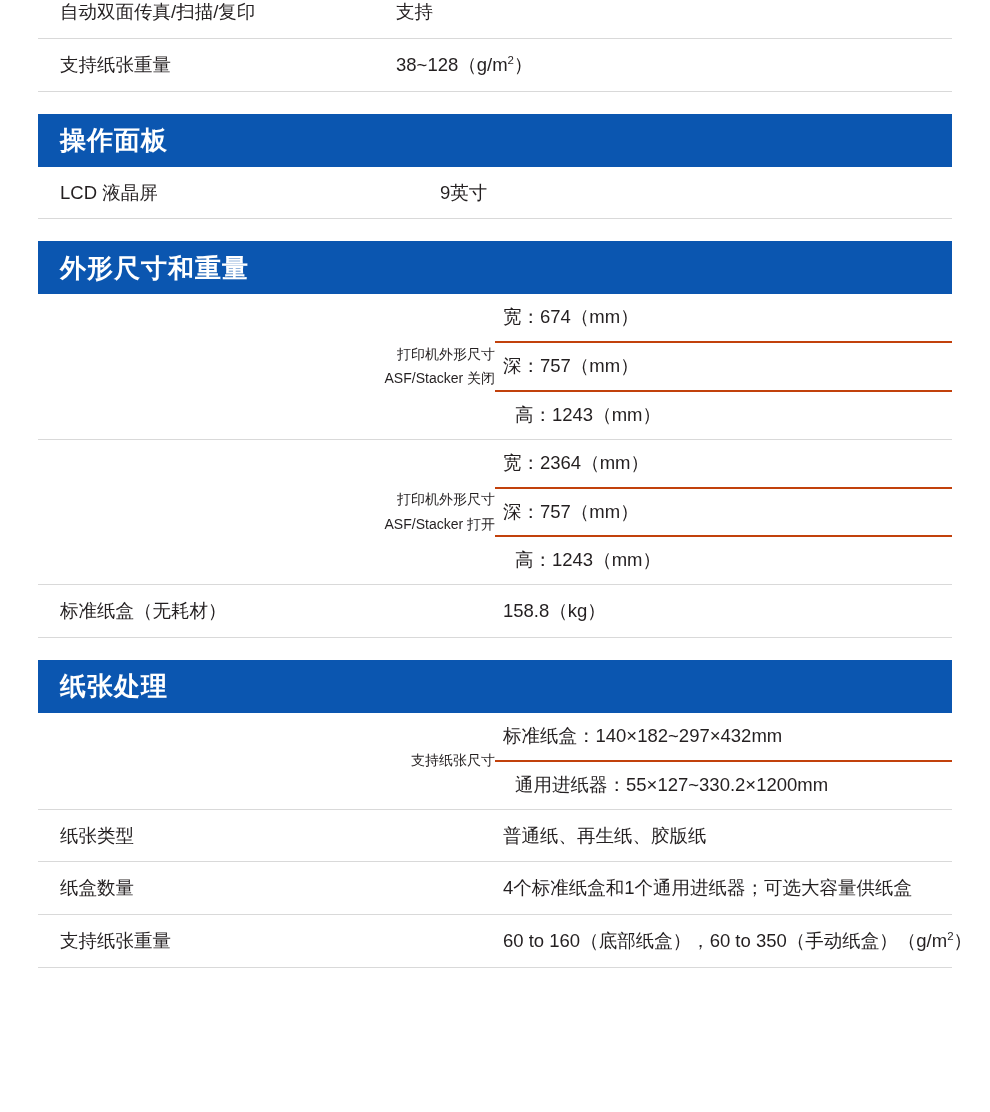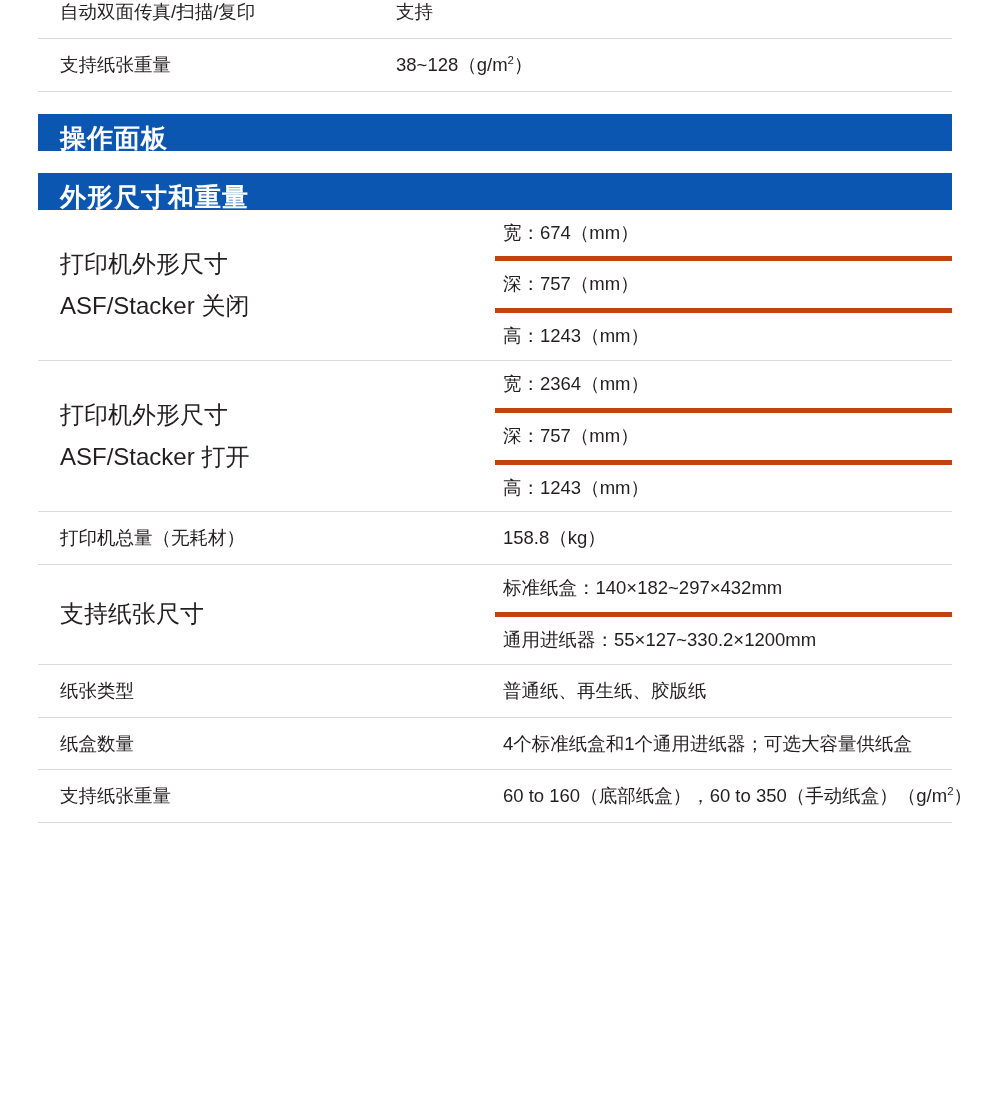--- a/index.html
+++ b/index.html
@@ -23,24 +23,24 @@
   .sheet {
     position: absolute;
     left: 0;
     top: -14px;
     width: 990px;
   }
 
   
   .bar {
     background: #0b56b0;
-    height: 37px;
+    height: 53px;
     margin: 22px 38px 0 38px;
     display: flex;
-    align-items: flex-end;
+    align-items: center;
     box-sizing: border-box;
   }
   .bar-title {
     color: #ffffff;
     font-size: 26px;
     font-weight: bold;
     letter-spacing: 1px;
     padding-left: 22px;
     line-height: 1;
   }
@@ -70,30 +70,32 @@
     padding: 12px 0 12px 8px !important;
     line-height: 1.5;
   }
   
   .stack {
     padding: 0 !important;
   }
   .stack .line {
     font-size: 18.5px;
     padding: 10px 0 10px 8px;
-    border-bottom: 5px solid #c2410c;
+    border-bottom: 2px solid #c2410c;
     line-height: 1.45;
   }
   .stack .line:last-child {
     border-bottom: none;
+    margin-left: 12px;
   }
   td.rowspan-label {
-    font-size: 24px;
+    font-size: 14px;
     padding: 0 0 0 22px !important;
     line-height: 1.75;
+    text-align: right;
   }
   .nowrap { white-space: nowrap; }
   sup {
     font-size: 0.62em;
     vertical-align: super;
     line-height: 0;
   }
 </style>
 </head>
 <body>
@@ -110,20 +112,28 @@
       <tr>
         <td class="lab">支持纸张重量</td>
         <td class="val">38~128（g/m<sup>2</sup>）</td>
       </tr>
     </tbody>
       </table>
 
     <div class="bar">
       <span class="bar-title">操作面板</span>
     </div>
+    <table class="table">
+      <tbody>
+          <tr>
+        <td class="lab">LCD 液晶屏</td>
+        <td class="val" style="padding-left:52px !important;">9英寸</td>
+      </tr>
+    </tbody>
+      </table>
 
     <div class="bar">
       <span class="bar-title">外形尺寸和重量</span>
     </div>
     <table class="table">
       <tbody>
           <tr>
         <td class="rowspan-label">
           <div>打印机外形尺寸</div>
           <div>ASF/Stacker 关闭</div>
@@ -139,26 +149,29 @@
           <div>打印机外形尺寸</div>
           <div>ASF/Stacker 打开</div>
         </td>
         <td class="stack">
           <div class="line">宽：2364（mm）</div>
           <div class="line">深：757（mm）</div>
           <div class="line">高：1243（mm）</div>
         </td>
       </tr>
       <tr>
-        <td class="lab">打印机总量（无耗材）</td>
+        <td class="lab">标准纸盒（无耗材）</td>
         <td class="val">158.8（kg）</td>
       </tr>
     </tbody>
       </table>
 
+    <div class="bar">
+      <span class="bar-title">纸张处理</span>
+    </div>
     <table class="table">
       <tbody>
           <tr>
         <td class="rowspan-label">支持纸张尺寸</td>
         <td class="stack">
           <div class="line">标准纸盒：140×182~297×432mm</div>
           <div class="line">通用进纸器：55×127~330.2×1200mm</div>
         </td>
       </tr>
       <tr>

